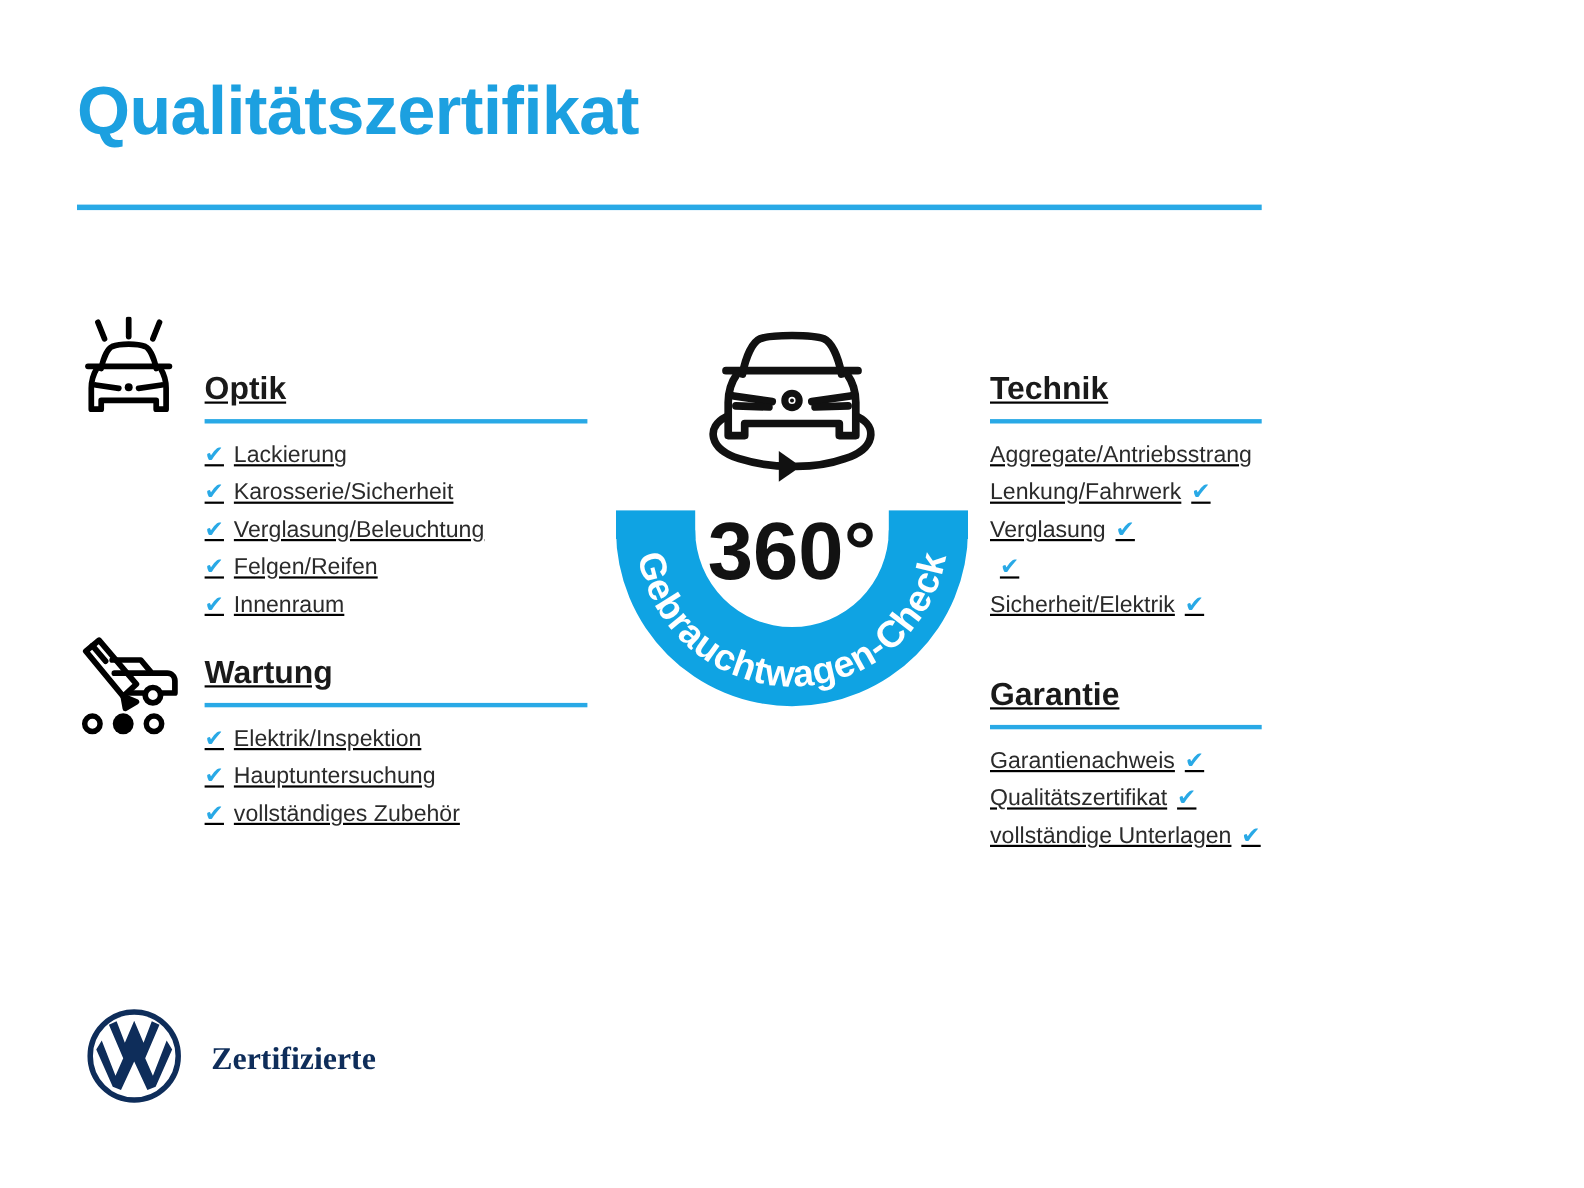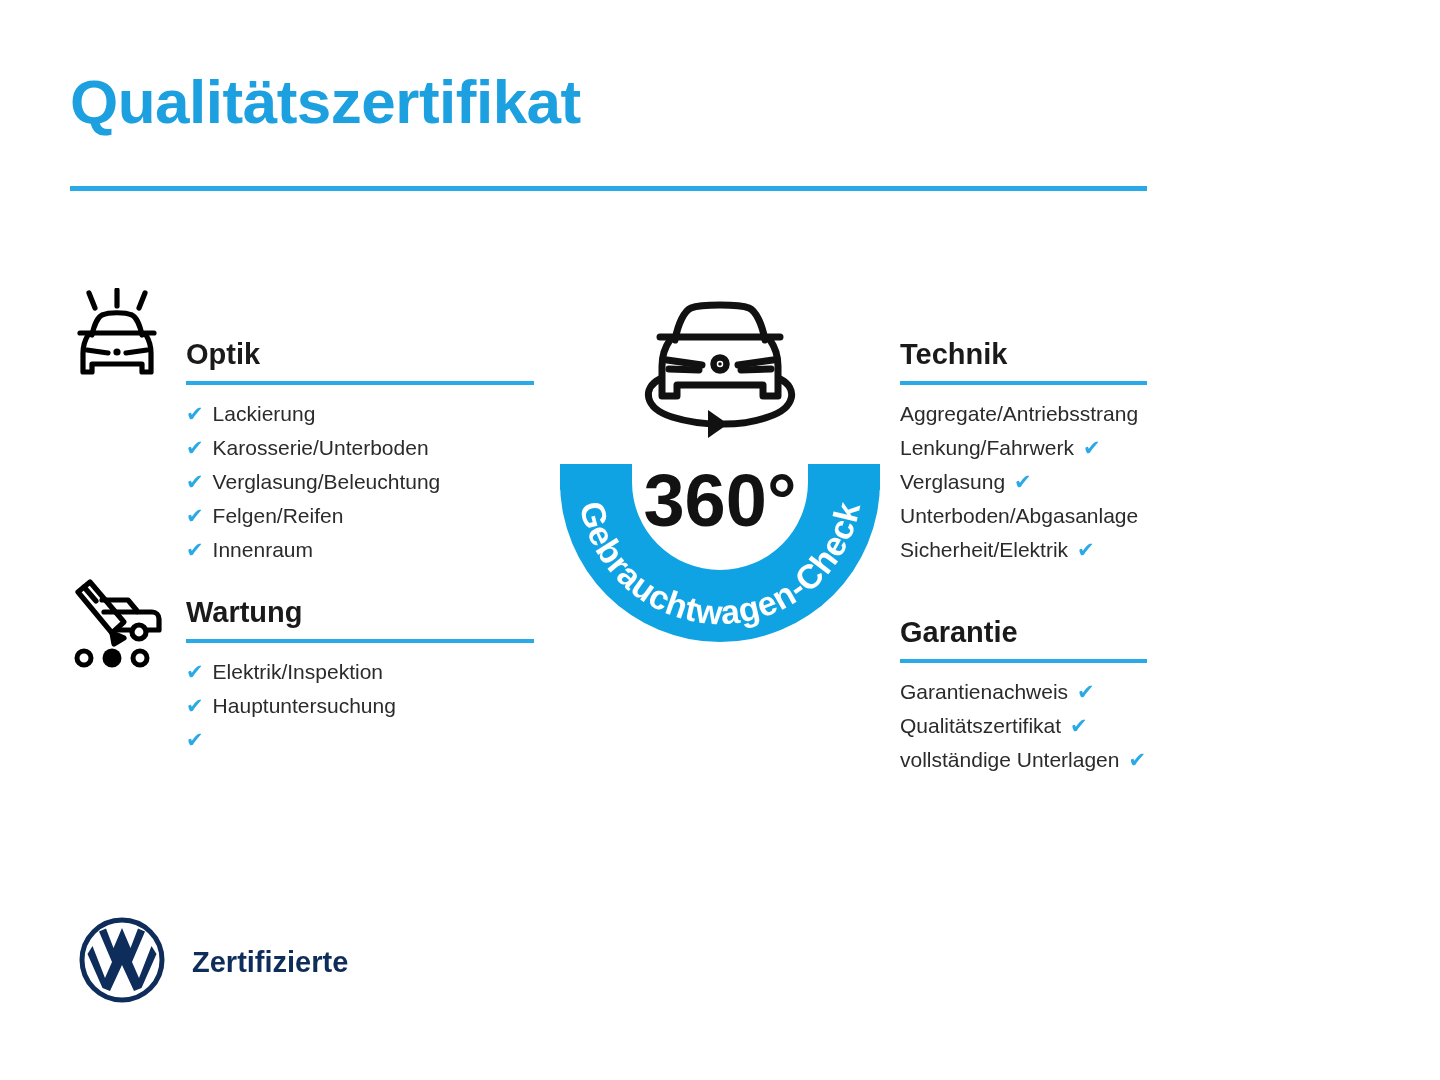--- a/index.html
+++ b/index.html
@@ -37,20 +37,21 @@
     left: 70px;
     top: 186px;
     width: 1325px;
     height: 5px;
     background: #29A9E6;
   }
 
   
   .section {
     position: absolute;
+    text-decoration: underline;
   }
   .section-head {
     position: relative;
     height: 52px;
   }
   .section-title {
     font-size: 29px;
     font-weight: bold;
     color: #1A1A1A;
     line-height: 42px;
@@ -130,20 +131,21 @@
     display: flex;
     align-items: center;
   }
   #vw-lockup .vw-text {
     margin-left: 26px;
     font-size: 29px;
     font-weight: bold;
     color: #0E2D5A;
     line-height: 36px;
     white-space: nowrap;
+    font-family: Liberation Serif, serif;
   }
 </style>
 </head>
 <body>
 
 <div id="page">
 
   <div class="title">Qualitätszertifikat</div>
   <div class="title-rule"></div>
 
@@ -224,21 +226,21 @@
       <div class="section-title">Optik</div>
       <div class="section-rule"></div>
     </div>
     <ul class="items">
       <li class="item">
           <span class="check">✔</span>
           <span>Lackierung</span>
         </li>
       <li class="item">
           <span class="check">✔</span>
-          <span>Karosserie/Unterboden</span>
+          <span>Karosserie/Sicherheit</span>
         </li>
       <li class="item">
           <span class="check">✔</span>
           <span>Verglasung/Beleuchtung</span>
         </li>
       <li class="item">
           <span class="check">✔</span>
           <span>Felgen/Reifen</span>
         </li>
       <li class="item">
@@ -257,20 +259,21 @@
       <li class="item">
           <span class="check">✔</span>
           <span>Elektrik/Inspektion</span>
         </li>
       <li class="item">
           <span class="check">✔</span>
           <span>Hauptuntersuchung</span>
         </li>
       <li class="item">
           <span class="check">✔</span>
+          <span>vollständiges Zubehör</span>
         </li>
     </ul>
   </div>
 
   <div class="section right" id="sec-technik">
     <div class="section-head">
       <div class="section-title">Technik</div>
       <div class="section-rule"></div>
     </div>
     <ul class="items">
@@ -280,21 +283,20 @@
         </li>
       <li class="item">
           <span>Lenkung/Fahrwerk</span>
           <span class="check">✔</span>
         </li>
       <li class="item">
           <span>Verglasung</span>
           <span class="check">✔</span>
         </li>
       <li class="item">
-          <span>Unterboden/Abgasanlage</span>
           <span class="check">✔</span>
         </li>
       <li class="item">
           <span>Sicherheit/Elektrik</span>
           <span class="check">✔</span>
         </li>
     </ul>
   </div>
 
   <div class="section right" id="sec-garantie">

